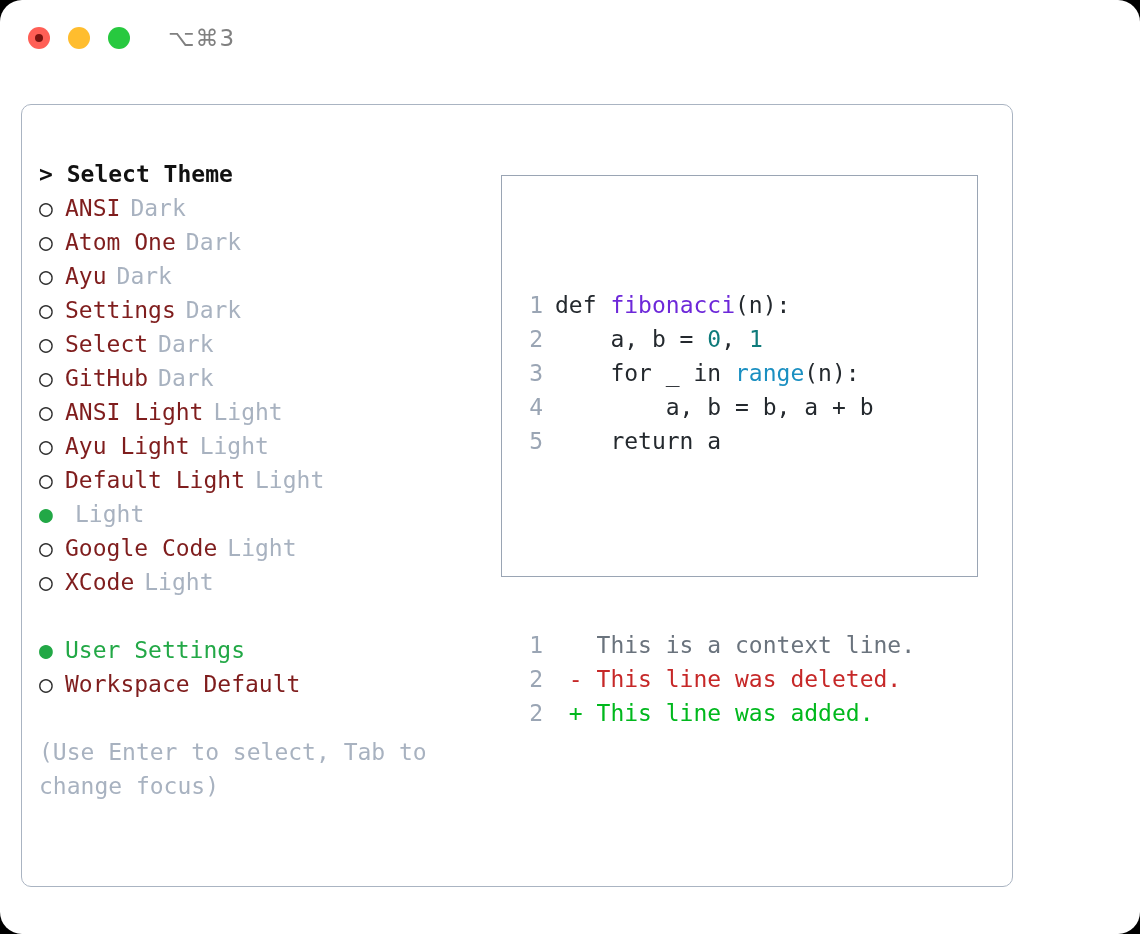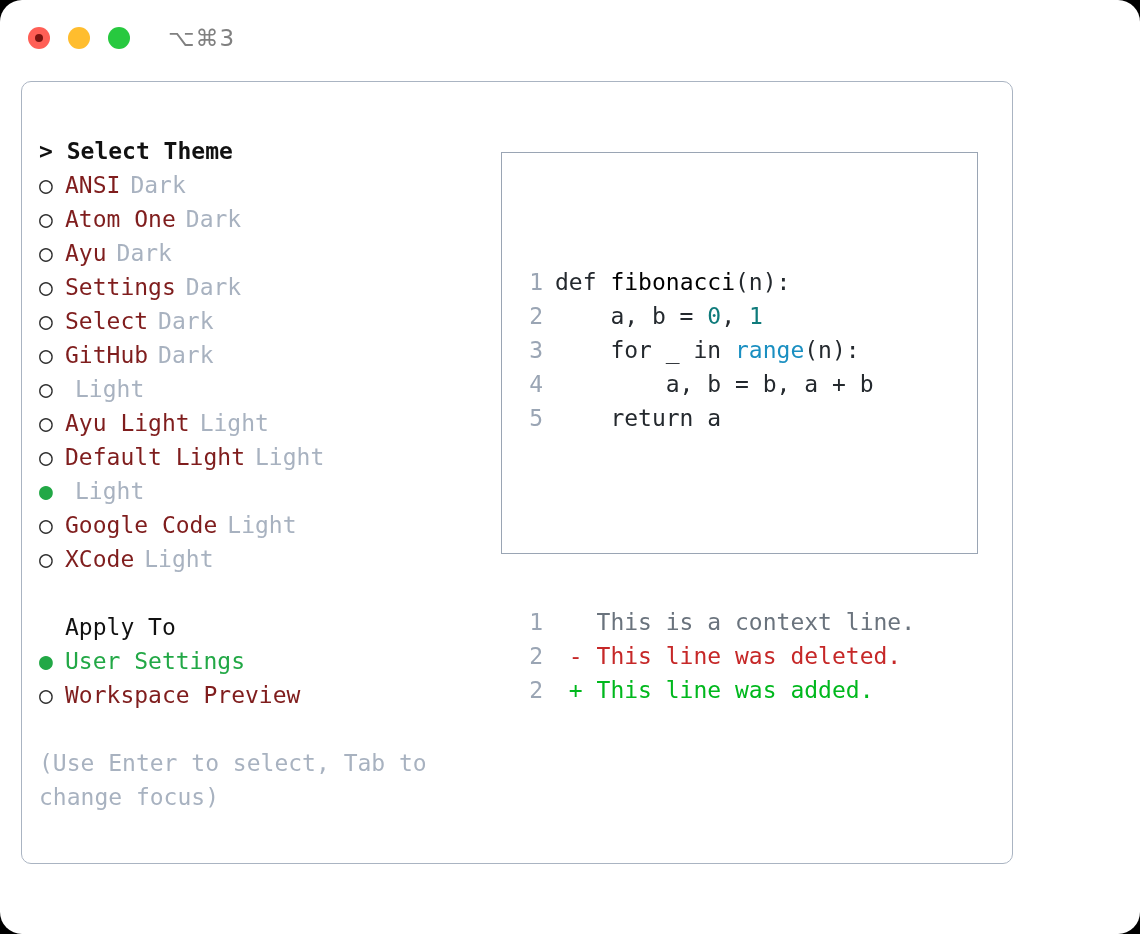--- a/index.html
+++ b/index.html
@@ -25,21 +25,21 @@
     background:#7a1410;
   }
   .light.yellow{background:#ffbd2e;}
   .light.green{background:#27c93f;}
   .shortcut{
     margin-left:38px;color:#808080;font-size:23px;letter-spacing:1px;
     font-family:"DejaVu Sans","Liberation Sans",sans-serif;
   }
 
   .panel{
-    position:absolute;left:21px;top:81px;width:992px;height:783px;
+    position:absolute;left:21px;top:104px;width:992px;height:783px;
     border:1.5px solid #aab4c2;border-radius:10px;background:#fff;
     box-sizing:border-box;
   }
 
   .col-left{position:absolute;left:17px;top:52px;width:440px;}
   .col-right{position:absolute;left:479px;top:52px;width:500px;}
 
   .heading{
     font-size:23px;font-weight:bold;color:#111;line-height:34px;
     white-space:pre;
@@ -80,21 +80,21 @@
     white-space:pre;
   }
   .cline{display:flex;white-space:pre;}
   .ln{
     width:30px;flex:0 0 30px;text-align:right;color:#9aa5b4;
     margin-right:12px;
   }
   .ctext{color:#24292e;}
   .blankline{height:34px;}
 
-  .tok-fn{color:#000000;margin-top:47px;}
+  .tok-fn{color:#6d28d9;margin-top:47px;}
   .tok-num{color:#0f7b7b;}
   .tok-builtin{color:#1a8fc1;}
   .diff-ctx{color:#6a737d;}
   .diff-del{color:#c62828;}
   .diff-add{color:#00b81d;}
 </style>
 </head>
 <body>
 
 <div class="window">
@@ -112,34 +112,33 @@
 
     <div class="col-left">
       <div class="heading">&gt; Select Theme</div>
       <div id="theme-list">
           <div class="opt"><span class="marker">○</span><span class="opt-label">ANSI</span><span class="opt-tag">Dark</span></div>
           <div class="opt"><span class="marker">○</span><span class="opt-label">Atom One</span><span class="opt-tag">Dark</span></div>
           <div class="opt"><span class="marker">○</span><span class="opt-label">Ayu</span><span class="opt-tag">Dark</span></div>
           <div class="opt"><span class="marker">○</span><span class="opt-label">Settings</span><span class="opt-tag">Dark</span></div>
           <div class="opt"><span class="marker">○</span><span class="opt-label">Select</span><span class="opt-tag">Dark</span></div>
           <div class="opt"><span class="marker">○</span><span class="opt-label">GitHub</span><span class="opt-tag">Dark</span></div>
-          <div class="opt"><span class="marker">○</span><span class="opt-tag">Light</span></div>
+          <div class="opt"><span class="marker">○</span><span class="opt-label">ANSI Light</span><span class="opt-tag">Light</span></div>
           <div class="opt"><span class="marker">○</span><span class="opt-label">Ayu Light</span><span class="opt-tag">Light</span></div>
           <div class="opt"><span class="marker">○</span><span class="opt-label">Default Light</span><span class="opt-tag">Light</span></div>
           <div class="opt selected"><span class="marker">●</span><span class="opt-tag">Light</span></div>
           <div class="opt"><span class="marker">○</span><span class="opt-label">Google Code</span><span class="opt-tag">Light</span></div>
           <div class="opt"><span class="marker">○</span><span class="opt-label">XCode</span><span class="opt-tag">Light</span></div>
         </div>
 
       <div class="spacer"></div>
 
-      <div class="section-heading" style="padding-left:26px;">Apply To</div>
       <div id="apply-list">
           <div class="opt selected"><span class="marker">●</span><span class="opt-label">User Settings</span></div>
-          <div class="opt"><span class="marker">○</span><span class="opt-label">Workspace Preview</span></div>
+          <div class="opt"><span class="marker">○</span><span class="opt-label">Workspace Default</span></div>
         </div>
 
       <div class="spacer-sm"></div>
 
       <div class="hint">(Use Enter to select, Tab to change focus)</div>
     </div>
 
     <div class="col-right">
       <div class="preview-box">
         <div class="code">

